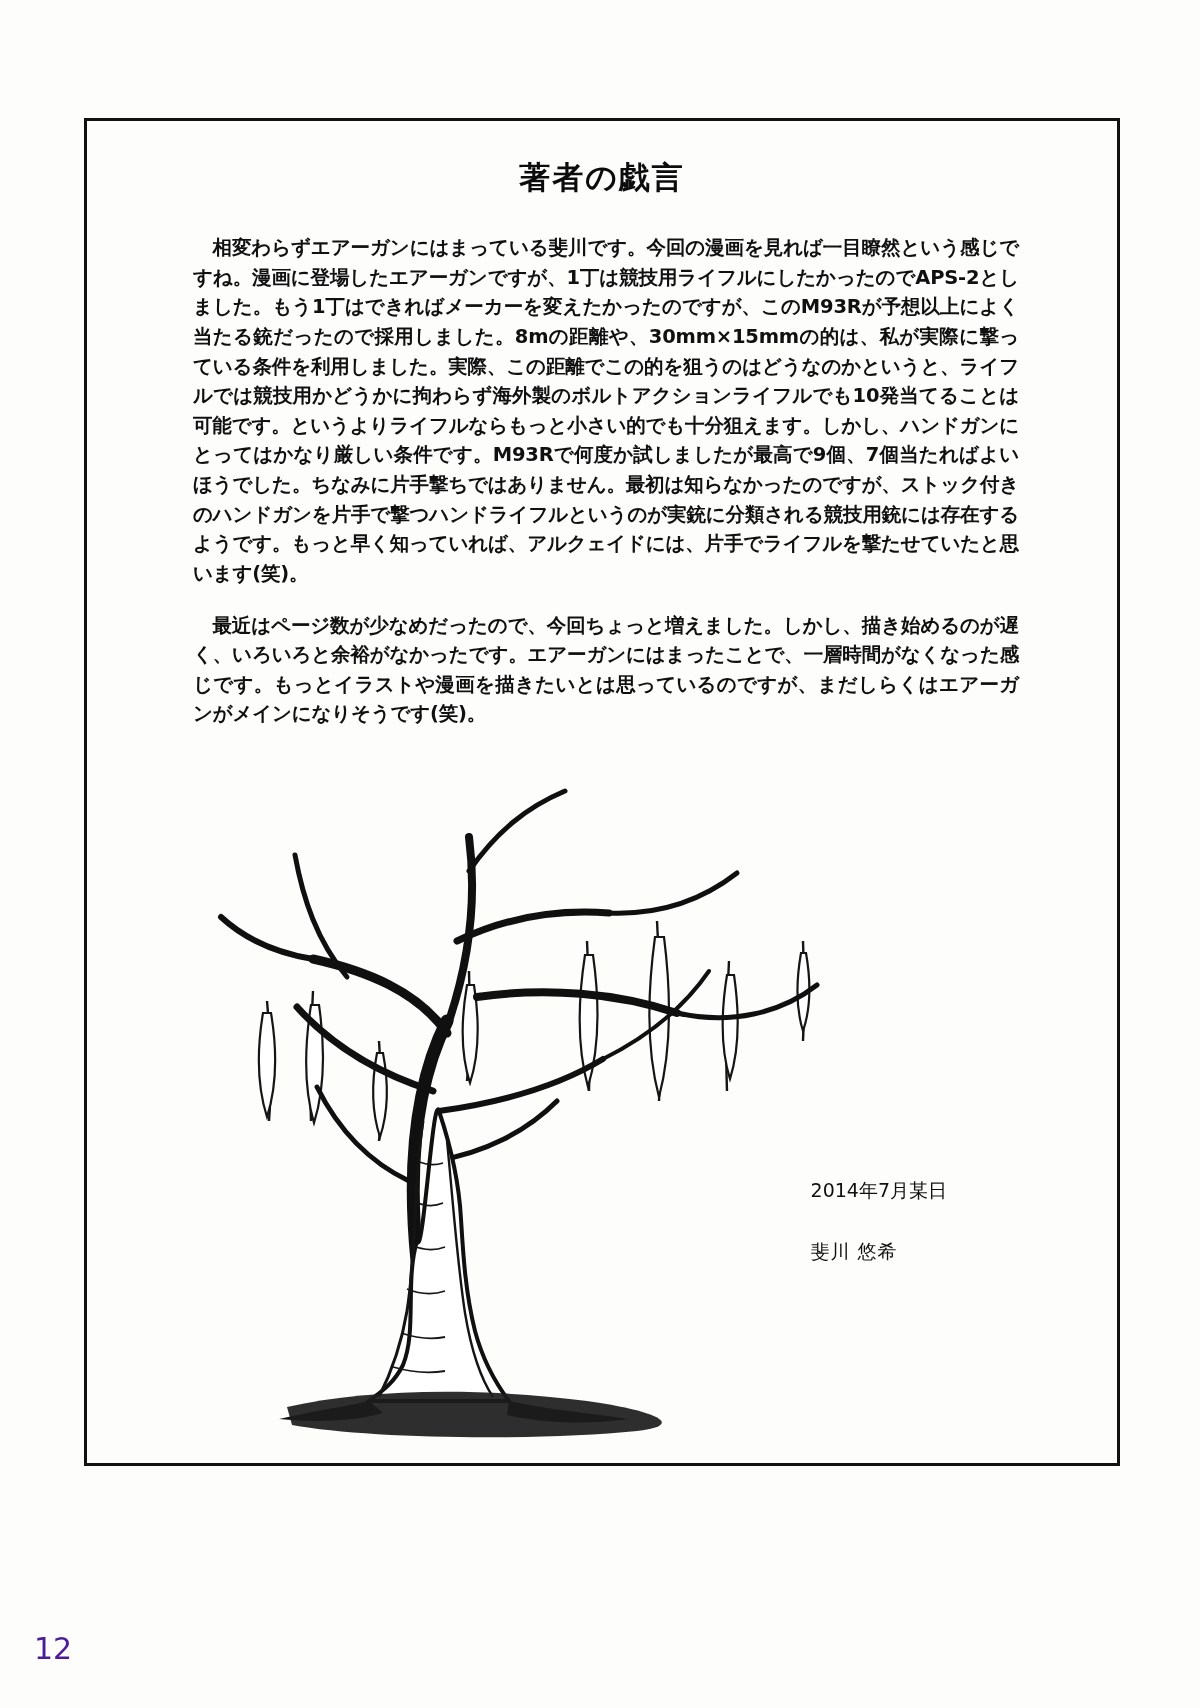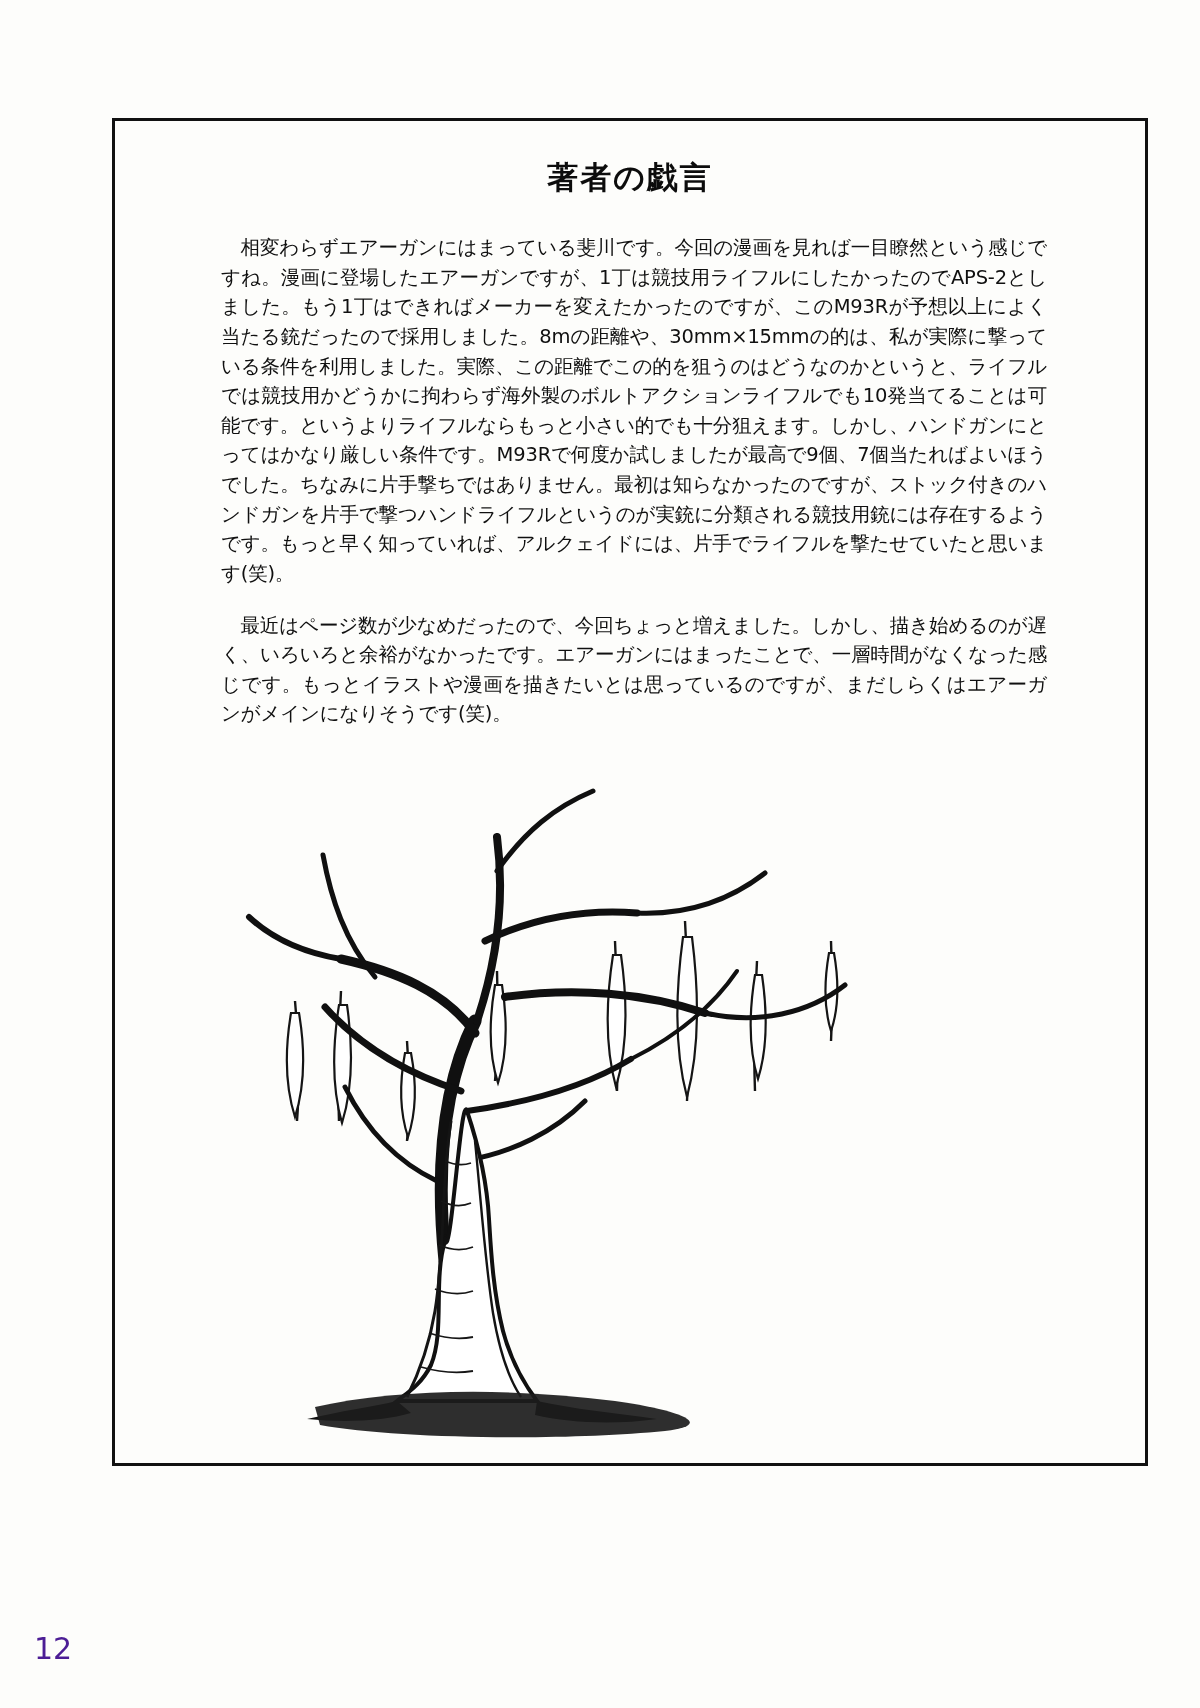--- a/index.html
+++ b/index.html
@@ -26,21 +26,20 @@
   
   .frame {
     position: absolute;
     left: 84px;
     top: 118px;
     width: 1036px;
     height: 1348px;
     border: 3px solid #111111;
     background: transparent;
     box-sizing: border-box;
-    margin-left: 28px;
   }
 
   .frame-inner {
     position: absolute;
     inset: 0;
     padding: 26px 36px;
     box-sizing: border-box;
   }
 
   .doc-title {
@@ -54,20 +53,21 @@
   }
 
   .body-text {
     font-family: "DejaVu Sans", sans-serif;
     font-size: 19.5px;
     line-height: 1.52;
     letter-spacing: -0.2px;
     color: #101010;
     text-align: justify;
     margin: 0 62px 0 70px;
+    font-weight: bold;
   }
 
   .para {
     margin: 0 0 22px 0;
     text-indent: 1em;
   }
 
   
   .art {
     position: absolute;
@@ -219,19 +219,23 @@
 
           <path d="M252 760 C 226 766, 196 770, 162 778 C 200 782, 240 780, 266 772 Z" fill="#101010"></path>
           <path d="M392 760 C 428 768, 470 772, 512 778 C 470 784, 424 782, 390 774 Z" fill="#101010"></path>
 
           <rect x="80" y="660" width="560" height="130" fill="url(#dots2)" mask="url(#groundMask)"></rect>
           <path d="M170 766 C 250 748, 360 746, 470 760 C 540 770, 570 784, 520 790
                    C 420 800, 250 798, 175 784 Z" fill="#1c1c1c" opacity="0.92"></path>
         </svg>
       </div>
 
+      <div class="sign-block">
+        <div class="sign-date">2014年7月某日</div>
+        <div class="sign-name">斐川 悠希</div>
+      </div>
 
     </div>
   </div>
 
   <div class="folio">12</div>
 
 </div>
 
 </body></html>

